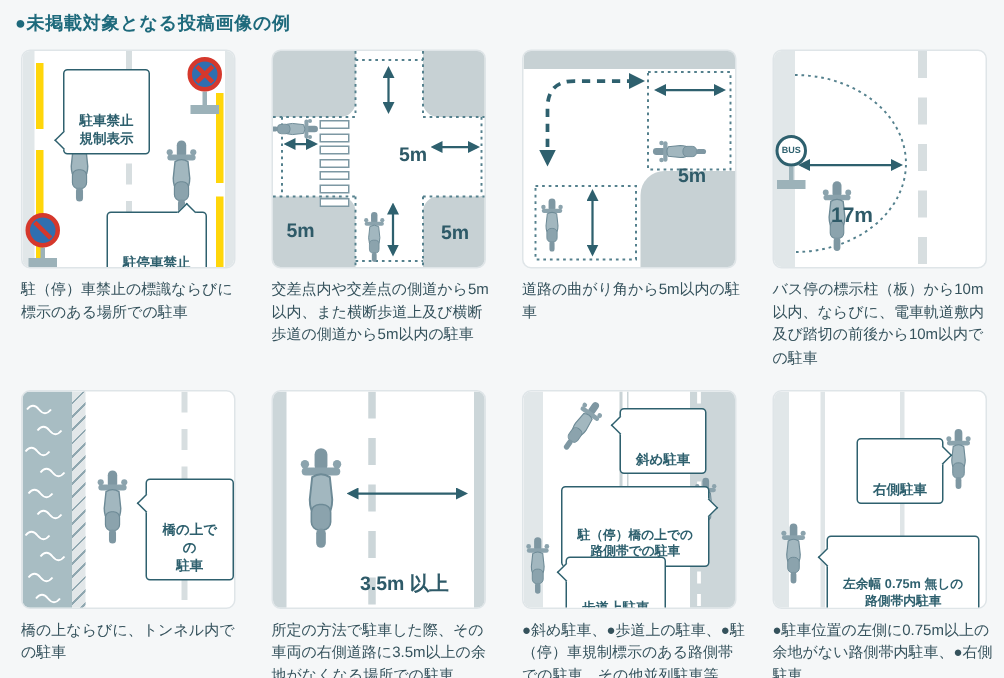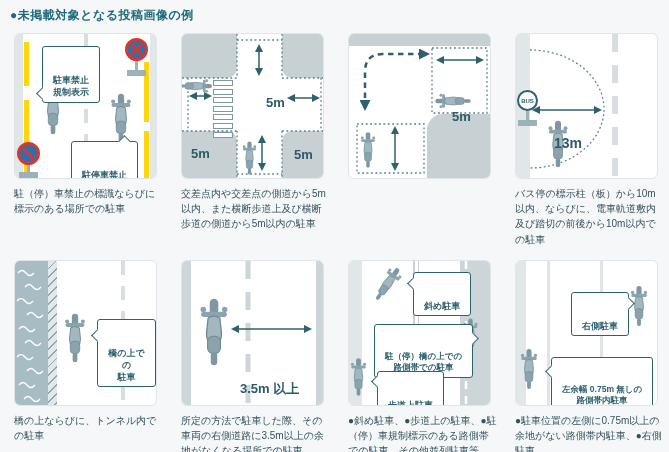--- a/index.html
+++ b/index.html
@@ -207,31 +207,32 @@
       </svg>
       <div class="dist" style="left:103px;top:30px;">5m</div>
       <div class="dist" style="left:53px;top:105px;">5m</div>
       <svg class="bike" style="left:96px;top:45px;width:16px;height:44px;transform:rotate(-90deg);">
           <use href="#bike-shape"></use>
         </svg>
       <svg class="bike" style="left:11px;top:93px;width:16px;height:46px;">
           <use href="#bike-shape"></use>
         </svg>
     </div>
+    <div class="caption">道路の曲がり角から5m以内の駐車</div>
   </div>
 
   <div class="panel">
     <div class="diagram">
       <div class="strip" style="left:0;top:0;width:14px;height:146px;"></div>
       <svg class="lines" width="143" height="146">
         <line x1="99" y1="0" x2="99" y2="146" stroke="#d7dee0" stroke-width="6" stroke-dasharray="18 13"></line>
         <path d="M14 16 A 74 59 0 0 1 14 134" fill="none" stroke="#54808d" stroke-width="1.3" stroke-dasharray="1.8 2.6"></path>
         <line x1="18" y1="76" x2="84" y2="76" stroke="#2e606e" stroke-width="1.5" marker-start="url(#ahs)" marker-end="url(#ah)"></line>
       </svg>
-      <div class="dist" style="left:38px;top:56px;font-size:14px;">13m</div>
+      <div class="dist" style="left:38px;top:56px;font-size:14px;">17m</div>
       <div class="bus-circle" style="left:1px;top:56px;">
         <span>BUS</span>
       </div>
       <div class="pole" style="left:10px;top:77px;width:3px;height:9px;"></div>
       <div class="pole" style="left:2px;top:86px;width:19px;height:6px;"></div>
       <svg class="bike" style="left:31px;top:86px;width:22px;height:48px;">
           <use href="#bike-shape"></use>
         </svg>
     </div>
     <div class="caption">バス停の標示柱（板）から10m以内、ならびに、電車軌道敷内及び踏切の前後から10m以内での駐車</div>

